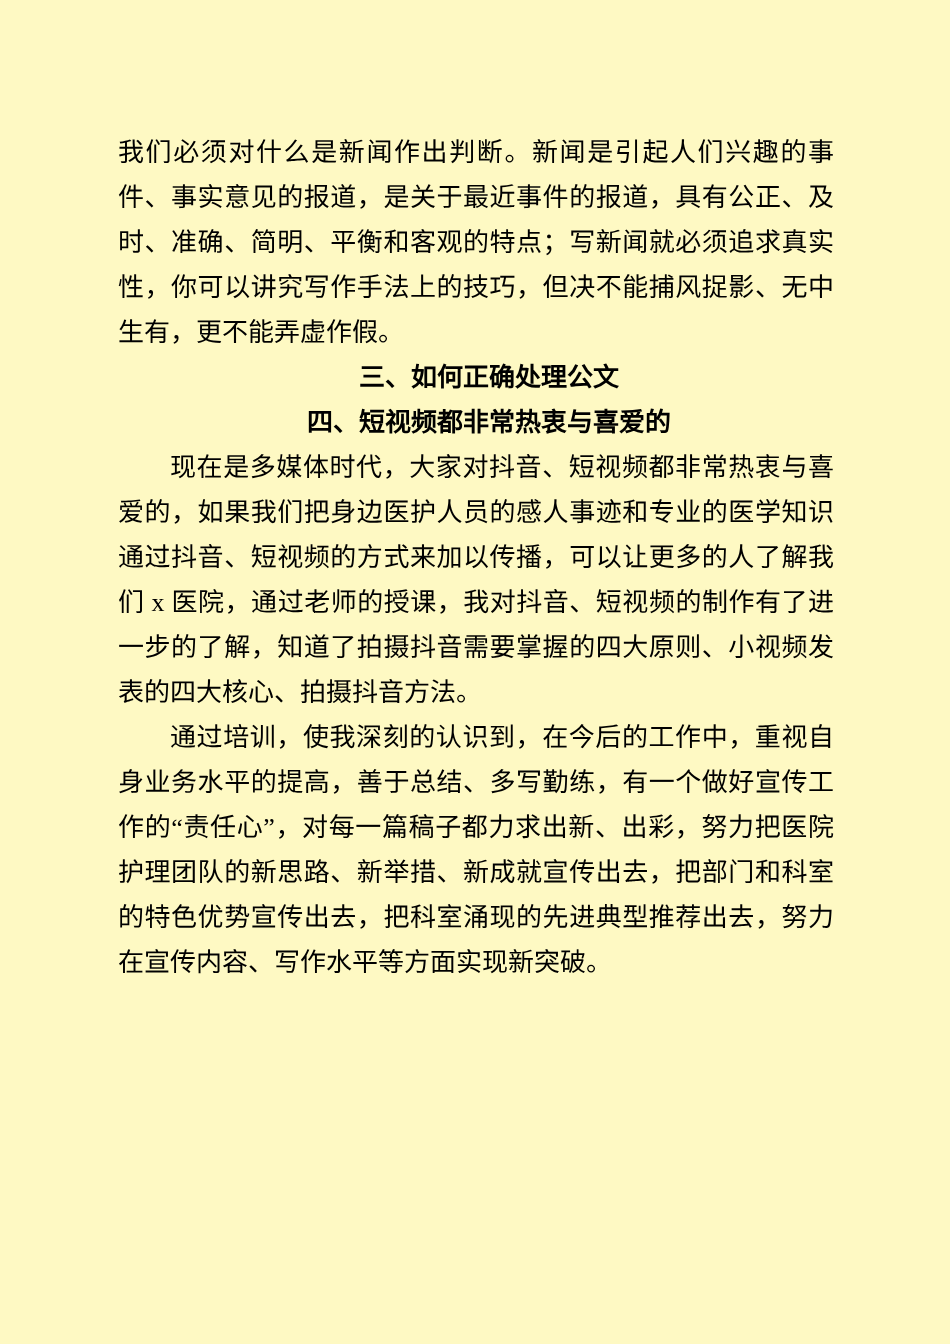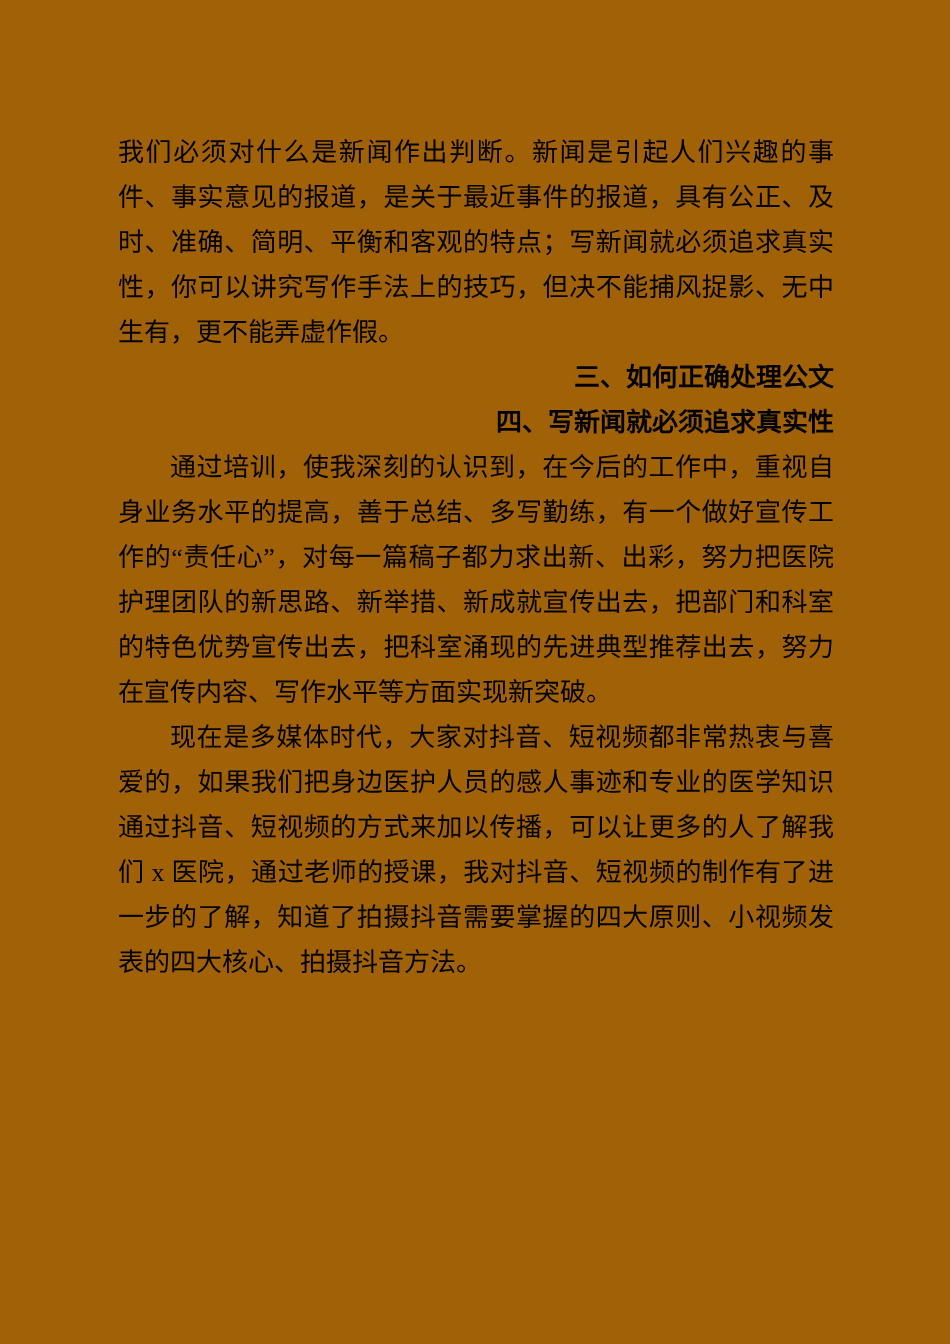--- a/index.html
+++ b/index.html
@@ -5,21 +5,21 @@
 <style>
   * { margin: 0; padding: 0; box-sizing: border-box; }
   html, body { background: #ffffff; }
   body { font-family: "Liberation Serif", serif; }
 
   .page {
     position: relative;
     width: 950px;
     height: 1344px;
     margin: 0 auto;
-    background: #a16207;
+    background: #fef9c3;
     overflow: hidden;
   }
 
   .content {
     position: absolute;
     left: 118px;
     top: 130px;
     width: 716px;
     color: #000000;
     font-size: 26px;
@@ -35,35 +35,35 @@
   .para.no-indent {
     text-indent: 0;
   }
 
   .heading {
     font-family: "Liberation Sans", sans-serif;
     font-weight: 700;
     font-size: 26px;
     line-height: 45px;
     text-indent: 1em;
-    text-align: right;
+    text-align: center;
     color: #000000;
   }
 </style>
 </head>
 <body>
 
 <div class="page">
   <div class="content">
 
     <p class="para no-indent">我们必须对什么是新闻作出判断。新闻是引起人们兴趣的事件、事实意见的报道，是关于最近事件的报道，具有公正、及时、准确、简明、平衡和客观的特点；写新闻就必须追求真实性，你可以讲究写作手法上的技巧，但决不能捕风捉影、无中生有，更不能弄虚作假。</p>
 
     <h2 class="heading">三、如何正确处理公文</h2>
 
 
-    <h2 class="heading">四、写新闻就必须追求真实性</h2>
+    <h2 class="heading">四、短视频都非常热衷与喜爱的</h2>
+
+    <p class="para">现在是多媒体时代，大家对抖音、短视频都非常热衷与喜爱的，如果我们把身边医护人员的感人事迹和专业的医学知识通过抖音、短视频的方式来加以传播，可以让更多的人了解我们 x 医院，通过老师的授课，我对抖音、短视频的制作有了进一步的了解，知道了拍摄抖音需要掌握的四大原则、小视频发表的四大核心、拍摄抖音方法。</p>
 
     <p class="para">通过培训，使我深刻的认识到，在今后的工作中，重视自身业务水平的提高，善于总结、多写勤练，有一个做好宣传工作的“责任心”，对每一篇稿子都力求出新、出彩，努力把医院护理团队的新思路、新举措、新成就宣传出去，把部门和科室的特色优势宣传出去，把科室涌现的先进典型推荐出去，努力在宣传内容、写作水平等方面实现新突破。</p>
-
-    <p class="para">现在是多媒体时代，大家对抖音、短视频都非常热衷与喜爱的，如果我们把身边医护人员的感人事迹和专业的医学知识通过抖音、短视频的方式来加以传播，可以让更多的人了解我们 x 医院，通过老师的授课，我对抖音、短视频的制作有了进一步的了解，知道了拍摄抖音需要掌握的四大原则、小视频发表的四大核心、拍摄抖音方法。</p>
 
   </div>
 </div>
 
 </body></html>

